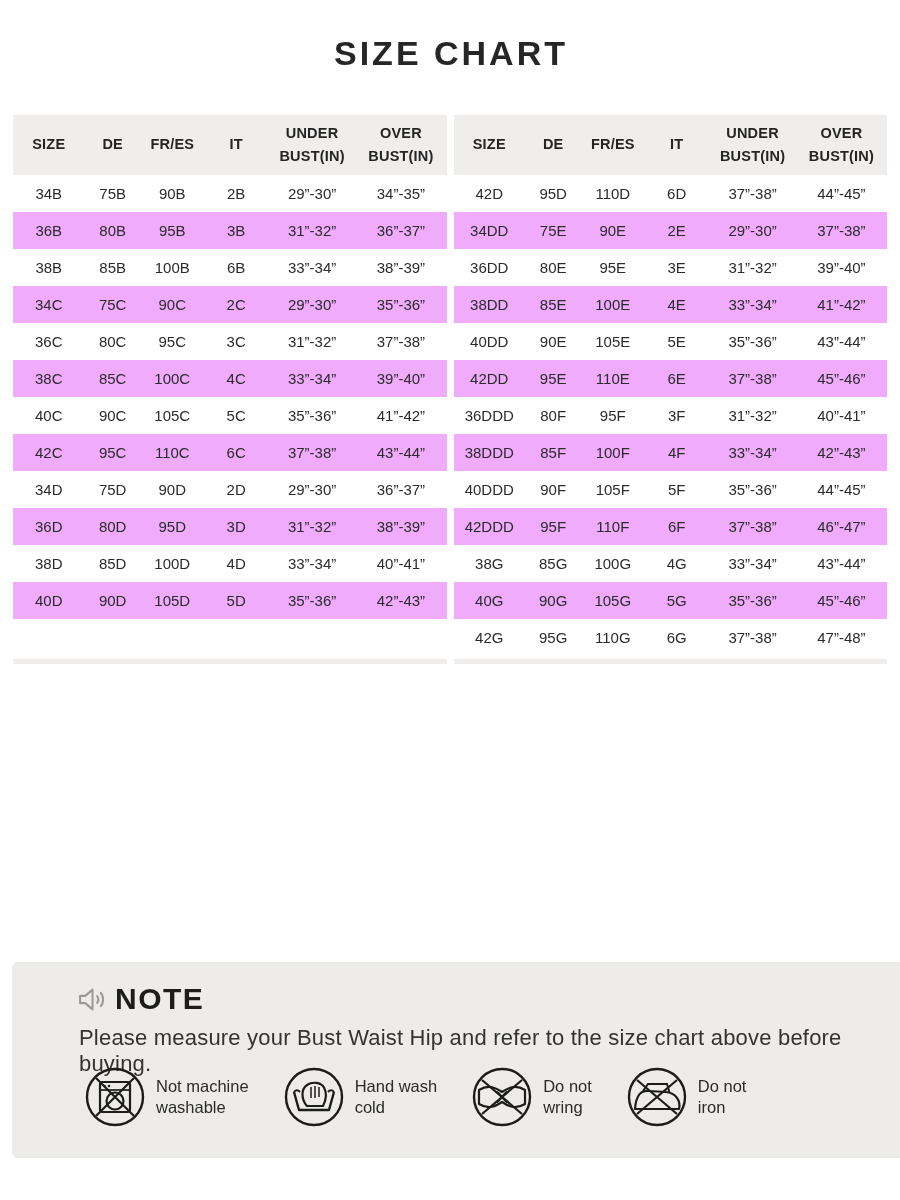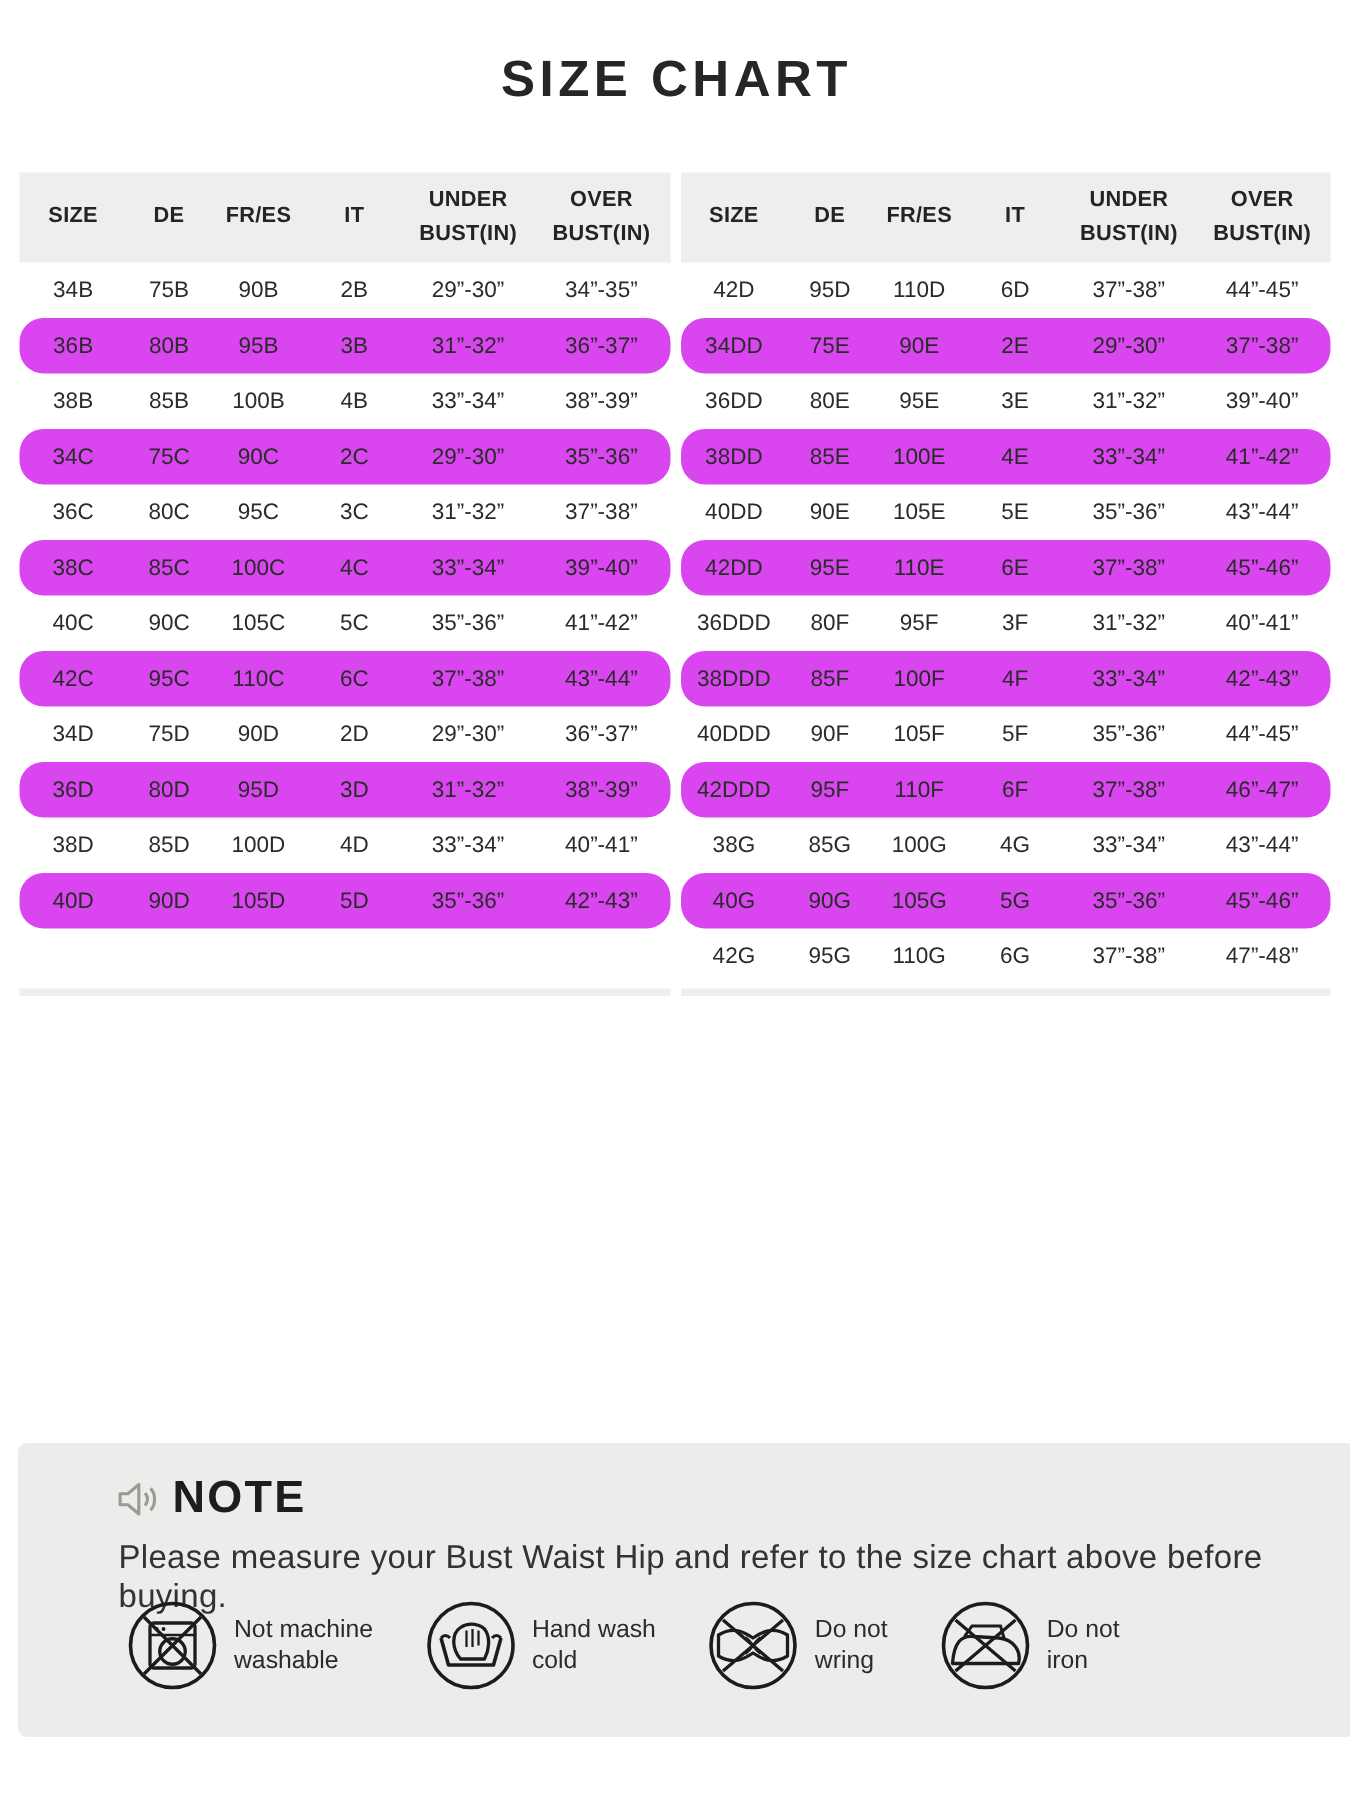--- a/index.html
+++ b/index.html
@@ -17,21 +17,21 @@
     display:grid;
     grid-template-columns:16.5% 13% 14.5% 15% 20% 21%;
     align-items:center;
   }
   .thead { background:#efeeec; height:60px; }
   .th {
     text-align:center; font-weight:700; font-size:14.5px; color:#242424;
     white-space:pre-line; line-height:1.6; letter-spacing:0.2px;
   }
   .tr { height:37px; font-size:15px; }
-  .tr.alt { background:#d946ef;border-radius:16px; }
+  .tr.alt { background:#f0abfc; }
   .td { text-align:center; white-space:nowrap; }
   .strip { height:5px; background:#efeeec; margin-top:3px; }
 
   .note {
     position:absolute; left:12px; top:962px; width:876px; height:196px;
     background:#edecea; border-radius:6px;padding-left:16px;
   }
   .note-head { position:absolute; left:66px; top:20px; display:flex; align-items:center; gap:10px; }
   .speaker { display:flex; align-items:center; }
   .note-title { font-size:30px; font-weight:800; letter-spacing:1.5px; color:#1d1d1d; }
@@ -72,21 +72,21 @@
         <span class="td">80B</span>
         <span class="td">95B</span>
         <span class="td">3B</span>
         <span class="td">31”-32”</span>
         <span class="td">36”-37”</span>
       </div>
       <div class="tr cols">
         <span class="td">38B</span>
         <span class="td">85B</span>
         <span class="td">100B</span>
-        <span class="td">4B</span>
+        <span class="td">6B</span>
         <span class="td">33”-34”</span>
         <span class="td">38”-39”</span>
       </div>
       <div class="tr cols alt">
         <span class="td">34C</span>
         <span class="td">75C</span>
         <span class="td">90C</span>
         <span class="td">2C</span>
         <span class="td">29”-30”</span>
         <span class="td">35”-36”</span>

